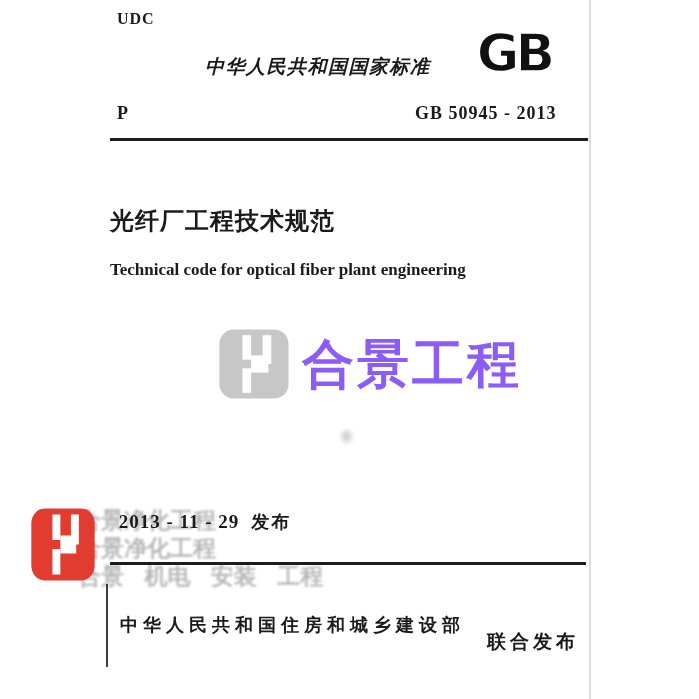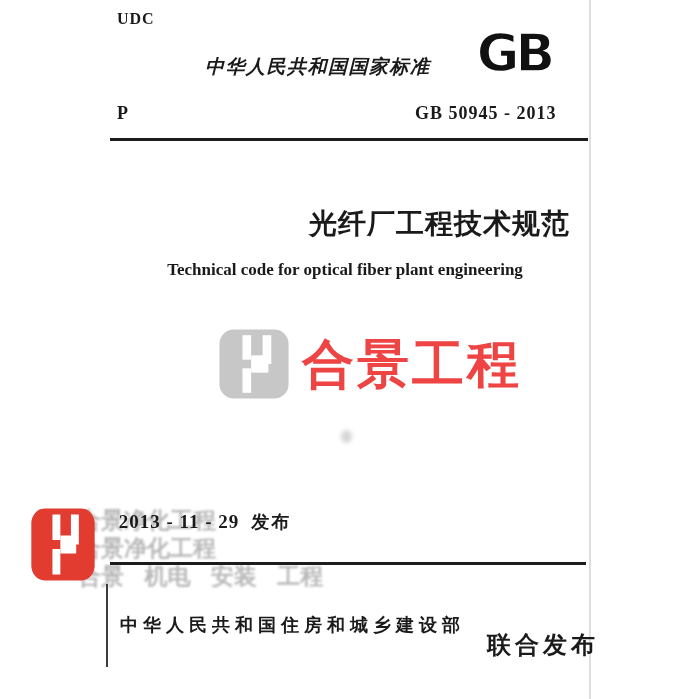--- a/index.html
+++ b/index.html
@@ -9,38 +9,38 @@
   }
   .abs{position:absolute;}
   .serif{font-family:"Liberation Serif","DejaVu Serif",serif;}
   .edge-line{left:589px;top:0;width:2px;height:699px;background:#dedede;}
   .udc{left:117px;top:10px;font-size:16px;font-weight:bold;letter-spacing:1px;}
   .std-label{left:205px;top:54px;font-size:19px;font-weight:bold;letter-spacing:1.5px;font-style:italic;}
   .gb-logo{left:464px;top:24px;width:100px;height:58px;}
   .p-code{left:117px;top:103px;font-size:18px;font-weight:bold;}
   .std-number{left:415px;top:103px;width:150px;text-align:left;font-size:18px;font-weight:bold;letter-spacing:1px;}
   .rule-top{left:110px;top:138px;width:478px;height:3px;background:#1c1c1c;}
-  .title-zh{left:110px;top:205px;width:460px;text-align:right;font-size:28px;font-weight:bold;letter-spacing:1px;}
-  .title-en{left:110px;top:260px;width:470px;text-align:center;font-size:17px;font-weight:bold;}
+  .title-zh{left:110px;top:205px;width:460px;text-align:left;font-size:24px;font-weight:bold;letter-spacing:1px;}
+  .title-en{left:110px;top:260px;width:470px;text-align:left;font-size:17px;font-weight:bold;}
   .wm-center{left:218px;top:327px;display:flex;align-items:center;gap:12px;filter:blur(0.6px);}
   .wm-center .wm-text{font-size:52px;font-weight:bold;letter-spacing:3px;line-height:74px;}
   .smudge{left:341px;top:430px;width:11px;height:13px;background:#d6d6d6;border-radius:50%;filter:blur(2px);}
   .wm-corner{left:78px;top:506px;width:300px;font-weight:bold;font-size:23px;line-height:28px;filter:blur(1.3px);white-space:nowrap;}
   .wm-corner .wm-line3{word-spacing:14px;}
   .red-logo{left:30px;top:507px;width:66px;height:75px;}
   .date-left{left:110px;top:510px;width:190px;text-align:center;white-space:nowrap;}
   .date-right{left:395px;top:529px;width:185px;text-align:center;white-space:nowrap;}
   .date-num{font-family:"Liberation Serif","DejaVu Serif",serif;font-size:19px;font-weight:bold;letter-spacing:1px;}
   .date-word{font-size:18px;font-weight:bold;margin-left:12px;letter-spacing:2px;}
   .rule-mid{left:110px;top:562px;width:476px;height:3px;background:#1c1c1c;}
   .vline{left:106px;top:584px;width:2px;height:83px;background:#3c3c3c;}
   .publishers{left:120px;top:612px;font-weight:bold;font-size:18px;line-height:27px;white-space:nowrap;}
   .pub-line1{letter-spacing:5px;}
   .pub-line2{letter-spacing:0.5px;}
-  .joint{left:487px;top:629px;font-size:24px;font-weight:bold;letter-spacing:4px;white-space:nowrap;}
+  .joint{left:487px;top:629px;font-size:19px;font-weight:bold;letter-spacing:4px;white-space:nowrap;}
 </style>
 </head>
 <body>
 
 <div class="page">
 
   <div class="abs edge-line"></div>
 
   <div class="abs udc serif">UDC</div>
   <div class="abs std-label">中华人民共和国国家标准</div>
@@ -53,21 +53,21 @@
   </div>
 
   <div class="abs p-code serif">P</div>
   <div class="abs std-number serif">GB 50945 - 2013</div>
 
   <div class="abs rule-top"></div>
 
   <div class="abs title-zh">光纤厂工程技术规范</div>
   <div class="abs title-en serif">Technical code for optical fiber plant engineering</div>
 
-  <div class="abs wm-center" style="color:#ef4444;">
+  <div class="abs wm-center" style="color:#8b5cf6;">
     <svg width="72" height="74" viewBox="0 0 100 100" aria-hidden="true">
       <rect x="2" y="2" width="96" height="96" rx="20" fill="#c7c7c7"></rect>
       <g fill="#ffffff">
         <rect x="34" y="10" width="12" height="34"></rect>
         <rect x="34" y="56" width="12" height="34"></rect>
         <rect x="46" y="38" width="24" height="24"></rect>
         <rect x="62" y="10" width="12" height="40"></rect>
       </g>
     </svg>
     <div class="wm-text">合景工程</div>

